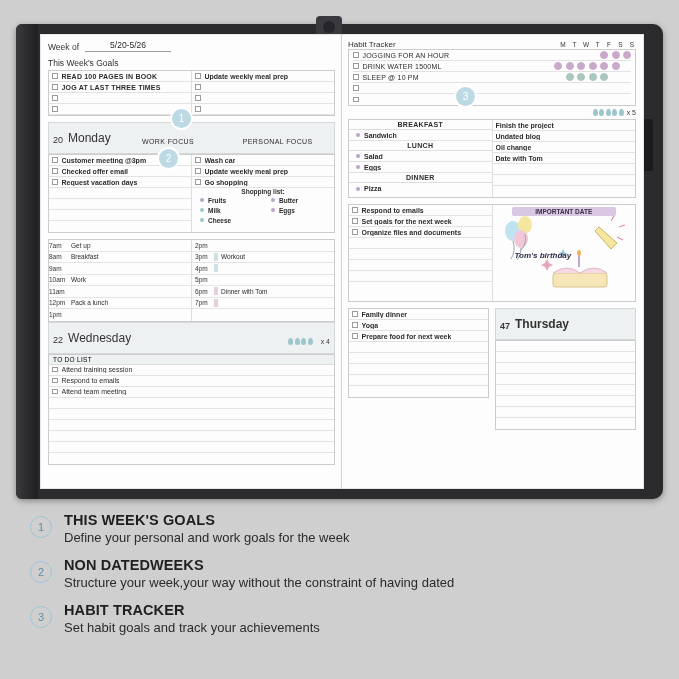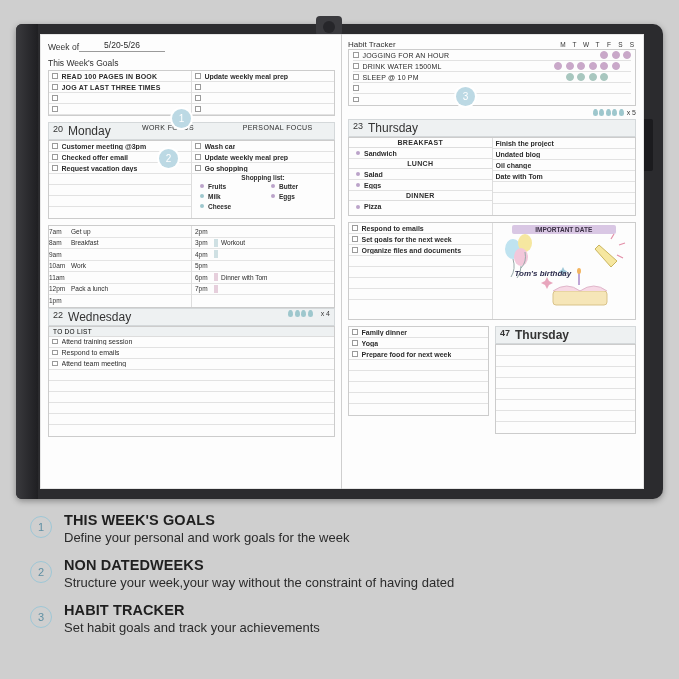--- a/index.html
+++ b/index.html
@@ -39,21 +39,21 @@
   .pages {
     position:absolute; left:24px; top:10px; width:604px; height:455px;
     background:#fdfdfd;
     display:flex;
     box-shadow: inset 0 0 0 1px #e6e6e6;
   }
   .page { position:relative; height:100%; }
   .page-left { width:50%; border-right:1px solid #cfcfcf; padding:6px 6px 4px 8px; }
   .page-right { width:50%; padding:6px 8px 4px 6px; }
   
-  .hdr-row { display:flex; align-items:flex-end; font-size:8.5px; color:#3b3b3b; }
+  .hdr-row { display:flex; align-items:flex-end; gap:6px; font-size:8.5px; color:#3b3b3b; }
   .hdr-label { font-size:8.5px; color:#333; }
   .underline-val {
     border-bottom:1px solid #9a9a9a; min-width:86px; text-align:center;
     font-size:8.5px; color:#2a2a2a; padding-bottom:1px;
   }
   .section-title {
     font-size:8.5px; color:#2e2e2e; margin:6px 0 2px 0;
   }
   .box {
     border:1px solid #cccccc;
@@ -63,23 +63,23 @@
     display:inline-block; margin-right:4px; flex:0 0 auto;
   }
   .line-item {
     display:flex; align-items:center; height:11px;
     border-bottom:1px solid #e2e2e2; font-size:7px; color:#2b2b2b;
     padding-left:3px;
   }
   .line-item .txt { white-space:nowrap; overflow:hidden; }
   .cap { text-transform:uppercase; letter-spacing:.2px; }
   .day-head {
-    display:flex; align-items:flex-start; gap:5px;
+    display:flex; align-items:flex-end; gap:5px;
     background:#eef1f2; border:1px solid #d4d8da;
-    padding:1px 4px; font-size:8px; color:#2b2b2b;
+    padding:8px 4px; font-size:8px; color:#2b2b2b;
   }
   .day-num { font-size:9px; color:#333; }
   .day-name { font-size:12px; color:#333; }
   .twocol { display:flex;font-weight:bold; }
   .twocol > div { flex:1; }
   .col-title {
     text-align:center; font-size:7px; letter-spacing:.3px; color:#2d2d2d;
     border-bottom:1px solid #ddd; padding:1px 0;
   }
   .drops { display:flex; align-items:center; gap:1.5px; }
@@ -480,24 +480,20 @@
           <i class="drop"></i>
           <i class="drop"></i>
           <i class="drop"></i>
           <i class="drop"></i>
           <i class="drop"></i>
         </span>
         <span class="xcount">x 5</span>
       </div>
 
       <div style="margin-top:3px">
-        <div class="day-head">
-          <span class="day-num">23</span>
-          <span class="day-name">Thursday</span>
-        </div>
         <div class="box twocol">
           <div>
             <div class="col-title">BREAKFAST</div>
             <div class="line-item">
                 <i class="bullet" style="margin-left:4px"></i>
                 <span class="txt">Sandwich</span>
               </div>
             <div class="col-title">LUNCH</div>
             <div class="line-item">
                 <i class="bullet" style="margin-left:4px"></i>

